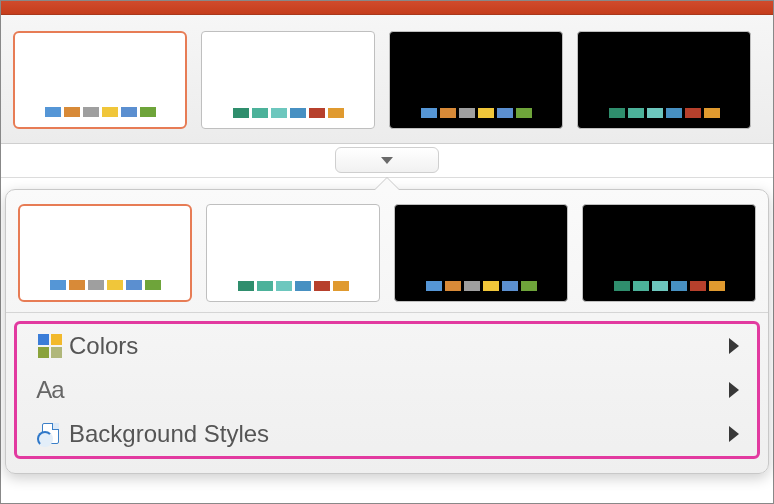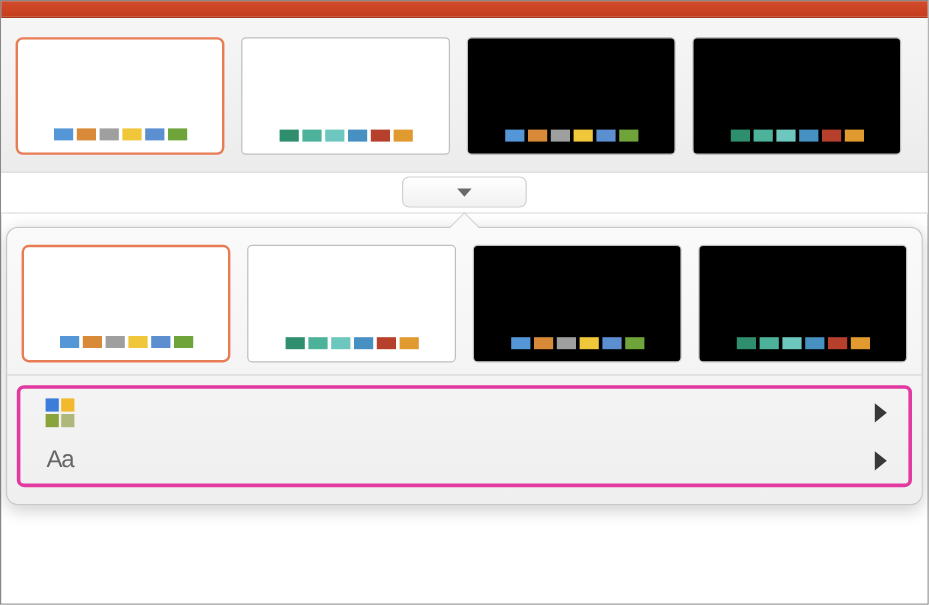--- a/index.html
+++ b/index.html
@@ -29,21 +29,21 @@
 
 .menu-area { border: 3px solid #e23aa0; border-radius: 6px; margin: 8px; background: rgba(255,255,255,0.0); }
 
 .menu-item { display: flex; align-items: center; padding: 8px 18px 8px 14px; font-size: 24px; color: #555; cursor: default; position: relative; }
 .menu-item .icon-slot { width: 38px; display: flex; align-items: center; justify-content: center; }
 .menu-item .arrow { margin-left: auto; width: 0; height: 0; border-top: 8px solid transparent; border-bottom: 8px solid transparent; border-left: 10px solid #383838; }
 
 .colors-ic { width: 24px; height: 24px; display: grid; grid-template-columns: 1fr 1fr; grid-template-rows: 1fr 1fr; gap: 2px; }
 .colors-ic div:nth-child(1){background:#3b7dd8;} .colors-ic div:nth-child(2){background:#f2b92c;} .colors-ic div:nth-child(3){background:#8aa33b;} .colors-ic div:nth-child(4){background:#b0b77a;}
 
-.fonts-ic { font-size: 20px; color: #666; font-weight: 400; letter-spacing: -1px; }
+.fonts-ic { font-size: 24px; color: #666; font-weight: 400; letter-spacing: -1px; }
 
 .bg-ic { width: 26px; height: 26px; position: relative; }
 .bg-ic .page { position: absolute; left: 5px; top: 2px; width: 17px; height: 21px; background: #fff; border: 1px solid #3c80c8; border-radius: 2px; }
 .bg-ic .page:before { content:""; position:absolute; right:-1px; top:-1px; width:6px; height:6px; background:#dce9f6; border-left:1px solid #3c80c8; border-bottom:1px solid #3c80c8; }
 .bg-ic .swirl { position:absolute; left:0; bottom:0; width:16px; height:16px; border:2px solid #2f78c9; border-right-color:transparent; border-bottom-color:transparent; border-radius:50%; background:#e3eef9; }
 </style>
 </head>
 <body>
 
 <div class="window">
@@ -145,23 +145,34 @@
     <div class="menu-area">
       <div class="menu-item">
         <span class="icon-slot">
             <span class="colors-ic">
               <div></div>
               <div></div>
               <div></div>
               <div></div>
             </span>
           </span>
+        <span>Colors</span>
         <span class="arrow"></span>
       </div>
       <div class="menu-item">
         <span class="icon-slot">
             <span class="fonts-ic">Aa</span>
           </span>
         <span class="arrow"></span>
       </div>
+      <div class="menu-item">
+        <span class="icon-slot">
+            <span class="bg-ic">
+              <span class="page"></span>
+              <span class="swirl"></span>
+            </span>
+          </span>
+        <span>Background Styles</span>
+        <span class="arrow"></span>
+      </div>
     </div>
   </div>
 </div>
 
 </body></html>

